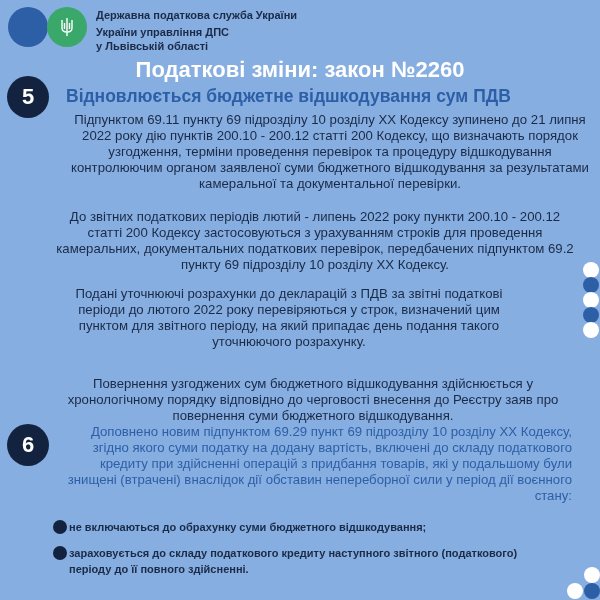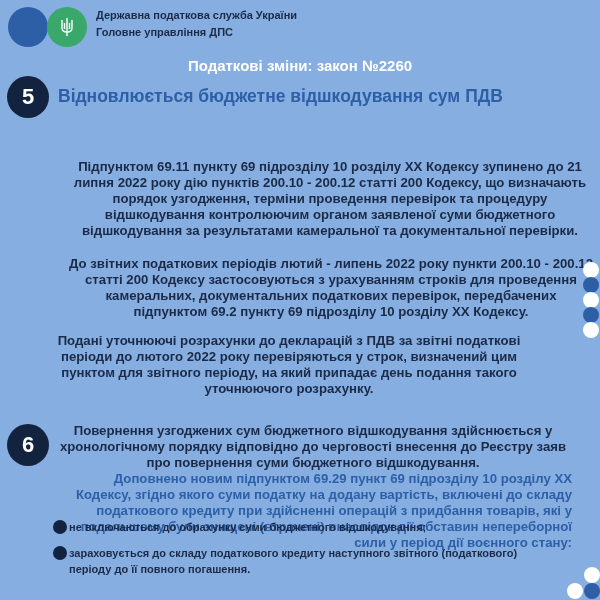--- a/index.html
+++ b/index.html
@@ -18,34 +18,34 @@
       display: flex; align-items: center; justify-content: center;
     }
     .org {
       position: absolute; left: 96px; top: 8px;
       font-weight: bold; font-size: 11px; color: #1b2a47; line-height: 14px;
     }
     .org div { white-space: nowrap; }
     .org .l1 { margin-bottom: 3px; }
     .title {
       position: absolute; left: 0; width: 600px; top: 57px;
-      text-align: center; font-weight: bold; font-size: 15px; color: #ffffff;
+      text-align: center; font-weight: bold; font-size: 22px; color: #ffffff;
     }
     .num-badge {
       position: absolute; width: 42px; height: 42px; border-radius: 50%;
       background: #13233f; color: #ffffff; font-weight: bold; font-size: 22px;
       display: flex; align-items: center; justify-content: center;
     }
     .subtitle {
-      position: absolute; left: 58px; top: 86px;
+      position: absolute; left: 66px; top: 86px;
       font-weight: bold; font-size: 17.5px; color: #2d5fa6; white-space: nowrap;
     }
     .para {
-      position: absolute; text-align: center; font-weight: bold;
-      font-size: 13.2px; line-height: 16px; color: #1b2a47; margin-top: 47px;
+      position: absolute; text-align: center; font-weight: normal;
+      font-size: 13.2px; line-height: 16px; color: #1b2a47;
     }
     .para.blue { color: #2d5fa6; }
     .bullet {
       position: absolute; left: 45px; font-weight: bold; font-size: 11px;
       line-height: 16px; color: #1b2a47;
     }
     .dot {
       position: absolute; left: 8px; top: 1px; width: 14px; height: 14px;
       border-radius: 50%; background: #13233f;
     }
@@ -58,43 +58,44 @@
 <body>
 
 <div class="logo-blue"></div>
 <div class="logo-green">
   <svg width="14" height="20" viewBox="0 0 14 20">
     <path d="M7 1 L7 14 M2 3 L2 11 Q2 15 7 15 Q12 15 12 11 L12 3 M4.5 6 L4.5 12 M9.5 6 L9.5 12 M7 15 L7 19" stroke="#ffffff" stroke-width="1.4" fill="none"></path>
   </svg>
 </div>
 <div class="org">
   <div class="l1">Державна податкова служба України</div>
-  <div>Головне управління ДПС</div>
+  <div>України управління ДПС</div>
+  <div>у Львівській області</div>
 </div>
 
 <div class="title">Податкові зміни: закон №2260</div>
 
 <div class="num-badge" style="left:7px; top:76px;">5</div>
 <div class="subtitle">Відновлюється бюджетне відшкодування сум ПДВ</div>
 
 <div class="para" style="left:62px; width:536px; top:112px;">Підпунктом 69.11 пункту 69 підрозділу 10 розділу XX Кодексу зупинено до 21 липня 2022 року дію пунктів 200.10 - 200.12 статті 200 Кодексу, що визначають порядок узгодження, терміни проведення перевірок та процедуру відшкодування контролюючим органом заявленої суми бюджетного відшкодування за результатами камеральної та документальної перевірки.</div>
-<div class="para" style="left:68px; width:526px; top:209px;">До звітних податкових періодів лютий - липень 2022 року пункти 200.10 - 200.12 статті 200 Кодексу застосовуються з урахуванням строків для проведення камеральних, документальних податкових перевірок, передбачених підпунктом 69.2 пункту 69 підрозділу 10 розділу XX Кодексу.</div>
+<div class="para" style="left:52px; width:526px; top:209px;">До звітних податкових періодів лютий - липень 2022 року пункти 200.10 - 200.12 статті 200 Кодексу застосовуються з урахуванням строків для проведення камеральних, документальних податкових перевірок, передбачених підпунктом 69.2 пункту 69 підрозділу 10 розділу XX Кодексу.</div>
 <div class="para" style="left:54px; width:470px; top:286px;">Подані уточнюючі розрахунки до декларацій з ПДВ за звітні податкові періоди до лютого 2022 року перевіряються у строк, визначений цим пунктом для звітного періоду, на який припадає день подання такого уточнюючого розрахунку.</div>
 <div class="para" style="left:58px; width:510px; top:376px;">Повернення узгоджених сум бюджетного відшкодування здійснюється у хронологічному порядку відповідно до черговості внесення до Реєстру заяв про повернення суми бюджетного відшкодування.</div>
 
 <div class="num-badge" style="left:7px; top:424px;">6</div>
 <div class="para blue" style="left:58px; width:514px; top:424px;text-align:right;">Доповнено новим підпунктом 69.29 пункт 69 підрозділу 10 розділу XX Кодексу, згідно якого суми податку на додану вартість, включені до складу податкового кредиту при здійсненні операцій з придбання товарів, які у подальшому були знищені (втрачені) внаслідок дії обставин непереборної сили у період дії воєнного стану:</div>
 
 <div class="bullet" style="top:519px; width:500px;">
   <span class="dot"></span>
   <span class="txt">не включаються до обрахунку суми бюджетного відшкодування;</span>
 </div>
 <div class="bullet" style="top:545px; width:480px;">
   <span class="dot"></span>
-  <span class="txt">зараховується до складу податкового кредиту наступного звітного (податкового) періоду до її повного погашення.</span>
+  <span class="txt">зараховується до складу податкового кредиту наступного звітного (податкового) періоду до її повного здійсненні.</span>
 </div>
 
 <div class="deco w" style="left:583px; top:262px;"></div>
 <div class="deco b" style="left:583px; top:277px;"></div>
 <div class="deco w" style="left:583px; top:292px;"></div>
 <div class="deco b" style="left:583px; top:307px;"></div>
 <div class="deco w" style="left:583px; top:322px;"></div>
 <div class="deco w" style="left:584px; top:567px;"></div>
 <div class="deco w" style="left:567px; top:583px;"></div>
 <div class="deco b" style="left:584px; top:583px;"></div>

